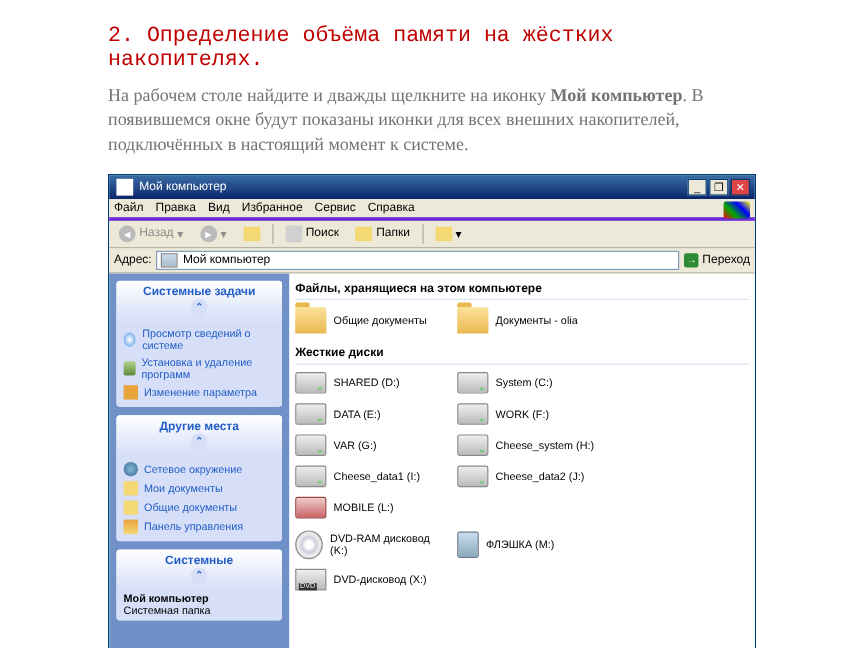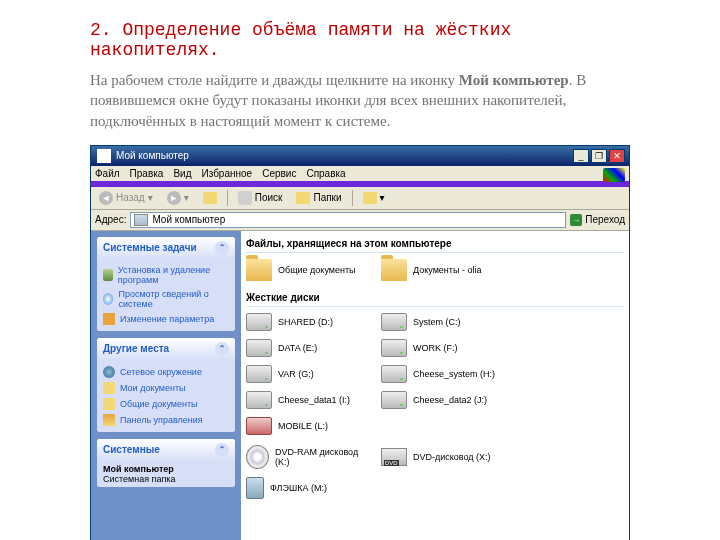--- a/index.html
+++ b/index.html
@@ -7,40 +7,40 @@
   .page { padding: 20px 90px 0 90px; }
   .heading { color: #c00000; font-family: Liberation Mono, monospace; font-size: 18px; margin-bottom: 10px; }
   .desc { color: #737373; font-family: "Times New Roman", serif; font-size: 15px; line-height: 1.35; margin-bottom: 14px; }
   .desc b { font-weight: bold; }
   .window { border: 1px solid #003c74; font-size: 10px; color: #000; background: #fff; }
   .titlebar { background: linear-gradient(#3a6ea5,#0a246a); color: #fff; padding: 3px 6px; display: flex; align-items: center; gap: 5px; position: relative; }
   .titlebar .logo { width: 14px; height: 14px; background: #fff; display: inline-block; }
   .titlebar .wc { position: absolute; right: 4px; display: flex; gap: 2px; }
   .titlebar .wc span { width: 16px; height: 14px; background: #ece9d8; border: 1px solid #003c74; display: flex; align-items: center; justify-content: center; color: #000; font-size: 9px; }
   .titlebar .wc .close { background: #e04343; color: #fff; }
-  .menubar { background: #ece9d8; padding: 2px 4px; display: flex; gap: 10px; border-bottom: 6px solid #6d28d9; position: relative; }
+  .menubar { background: #ece9d8; padding: 2px 4px; display: flex; gap: 10px; border-bottom: 3px solid #6d28d9; position: relative; }
   .menubar span { cursor: default; }
   .menubar .wlogo { position: absolute; right: 4px; width: 22px; height: 14px; background: linear-gradient(45deg,#f00,#0a0,#00f,#ff0); border-radius: 2px; }
   .toolbar { background: #ece9d8; padding: 2px 4px; display: flex; align-items: center; gap: 6px; border-bottom: 1px solid #aca899; }
   .toolbar .btn { display: flex; align-items: center; gap: 3px; padding: 2px 4px; color: #8d8d8d; }
   .toolbar .btn.act { color: #000; }
   .toolbar .icon { width: 14px; height: 14px; border-radius: 50%; background: #2c8b33; display: inline-flex; align-items: center; justify-content: center; color: #fff; font-size: 9px; }
   .toolbar .icon.dim { background: #bbb; }
   .toolbar .searchi { width: 14px; height: 14px; background: #d0d0d0; border-radius: 2px; }
   .toolbar .foldi { width: 14px; height: 12px; background: #f3d873; border-radius: 1px; }
   .toolbar .sep { width: 1px; height: 16px; background: #aca899; }
   .addr { background: #ece9d8; padding: 2px 4px; display: flex; align-items: center; gap: 4px; border-bottom: 1px solid #aca899; }
   .addr .field { flex: 1; background: #fff; border: 1px solid #7f9db9; padding: 1px 3px; display: flex; align-items: center; gap: 4px; }
   .addr .pc { width: 14px; height: 12px; background: linear-gradient(#cde,#abc); border: 1px solid #888; }
   .addr .go { display: flex; align-items: center; gap: 3px; }
   .addr .go .ar { width: 12px; height: 12px; background: #2c8b33; border-radius: 2px; color: #fff; display: flex; align-items: center; justify-content: center; font-size: 8px; }
   .body { display: flex; height: 330px; background: #fff; }
   .side { width: 150px; background: #6f91c8; padding: 6px; overflow: hidden; }
   .panel { background: linear-gradient(#fff,#ece9f8); border-radius: 3px; margin-bottom: 7px; overflow: hidden; }
-  .panel-head { background: linear-gradient(#fff,#d6dff7); padding: 4px 6px; font-weight: bold; color: #215dc6; font-size: 10px; display: flex; justify-content: space-between; align-items: center; }
+  .panel-head { background: linear-gradient(#fff,#d6dff7); padding: 4px 6px; font-weight: bold; color: #215dc6; font-size: 10px; display: flex; justify-content: space-between; align-items: center; flex-direction: column; }
   .panel-head .chev { width: 14px; height: 14px; border-radius: 50%; background: #d6dff7; color: #316ac5; display: flex; align-items: center; justify-content: center; font-size: 8px; }
   .panel-body { padding: 4px 6px; background: #d6dff7; }
   .panel-body .item { display: flex; align-items: center; gap: 5px; padding: 2px 0; font-size: 9px; color: #215dc6; }
   .panel-body .item .ic { width: 12px; height: 12px; }
   .ic-info { background: radial-gradient(#fff,#4a90e2); border-radius: 50%; }
   .ic-inst { background: linear-gradient(#b7d28d,#5a8a3a); border-radius: 2px; }
   .ic-edit { background: #e8a33d; }
   .ic-net { background: radial-gradient(#8bc,#369); border-radius: 50%; }
   .ic-doc { background: #f3d873; border-radius: 1px; }
   .ic-shared { background: #f3d873; border-radius: 1px; position: relative; }
@@ -123,26 +123,26 @@
 
     <div class="body">
       <div class="side" id="side">
           <div class="panel">
             <div class="panel-head">
               <span>Системные задачи</span>
               <span class="chev">⌃</span>
             </div>
             <div class="panel-body">
               <div class="item">
+                <span class="ic ic-info"></span>
+                <span>Просмотр сведений о системе</span>
+              </div>
+              <div class="item">
                 <span class="ic ic-inst"></span>
                 <span>Установка и удаление программ</span>
-              </div>
-              <div class="item">
-                <span class="ic ic-info"></span>
-                <span>Просмотр сведений о системе</span>
               </div>
               <div class="item">
                 <span class="ic ic-edit"></span>
                 <span>Изменение параметра</span>
               </div>
             </div>
           </div>
           <div class="panel">
             <div class="panel-head">
               <span>Другие места</span>
@@ -233,25 +233,25 @@
               </div>
             </div>
           </div>
           <div class="sect">
             <div class="grid">
               <div class="fitem">
                 <div class="ic-dvd"></div>
                 <div class="lbl">DVD-RAM дисковод (K:)</div>
               </div>
               <div class="fitem">
+                <div class="ic-flash"></div>
+                <div class="lbl">ФЛЭШКА (M:)</div>
+              </div>
+              <div class="fitem">
                 <div class="ic-dvd2"></div>
                 <div class="lbl">DVD-дисковод (X:)</div>
               </div>
-              <div class="fitem">
-                <div class="ic-flash"></div>
-                <div class="lbl">ФЛЭШКА (M:)</div>
-              </div>
             </div>
           </div>
         </div>
     </div>
   </div>
 </div>
 
 </body></html>

